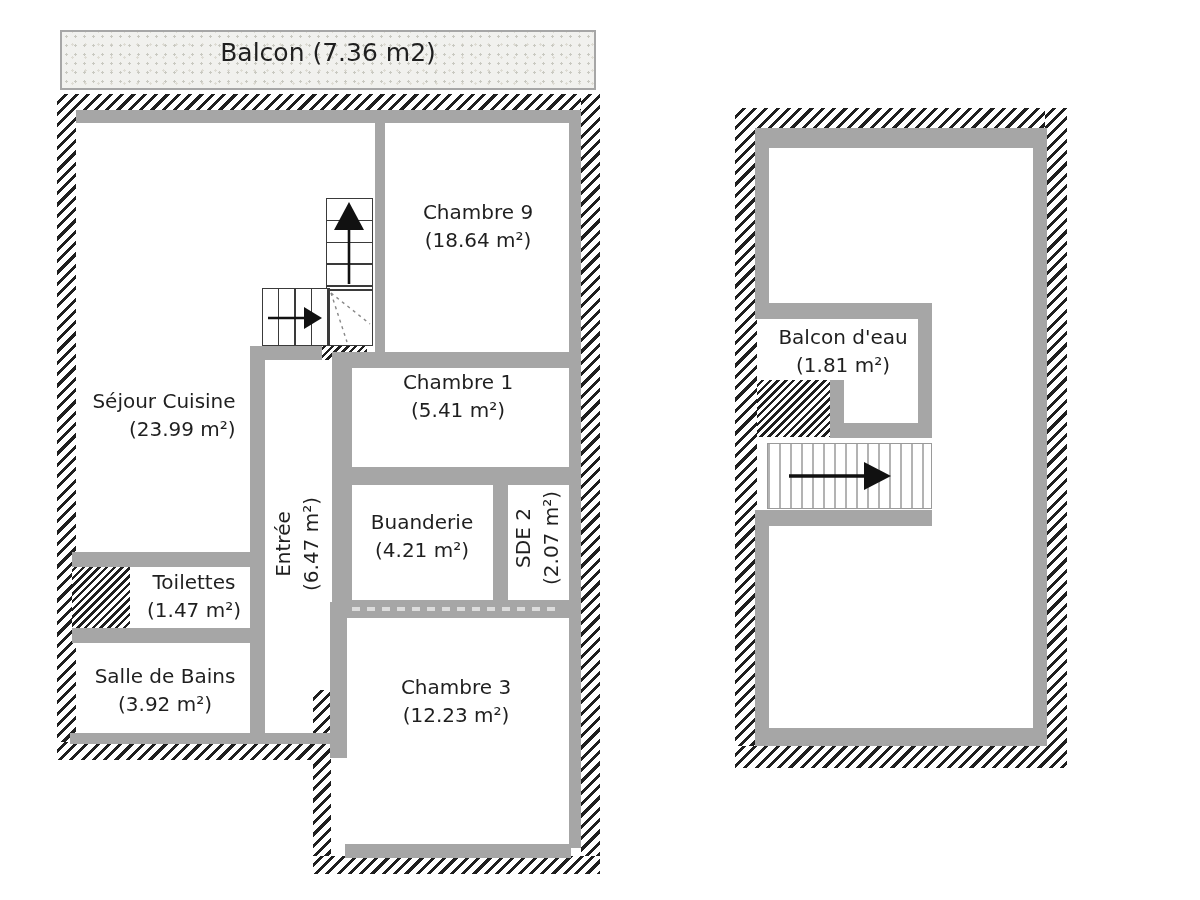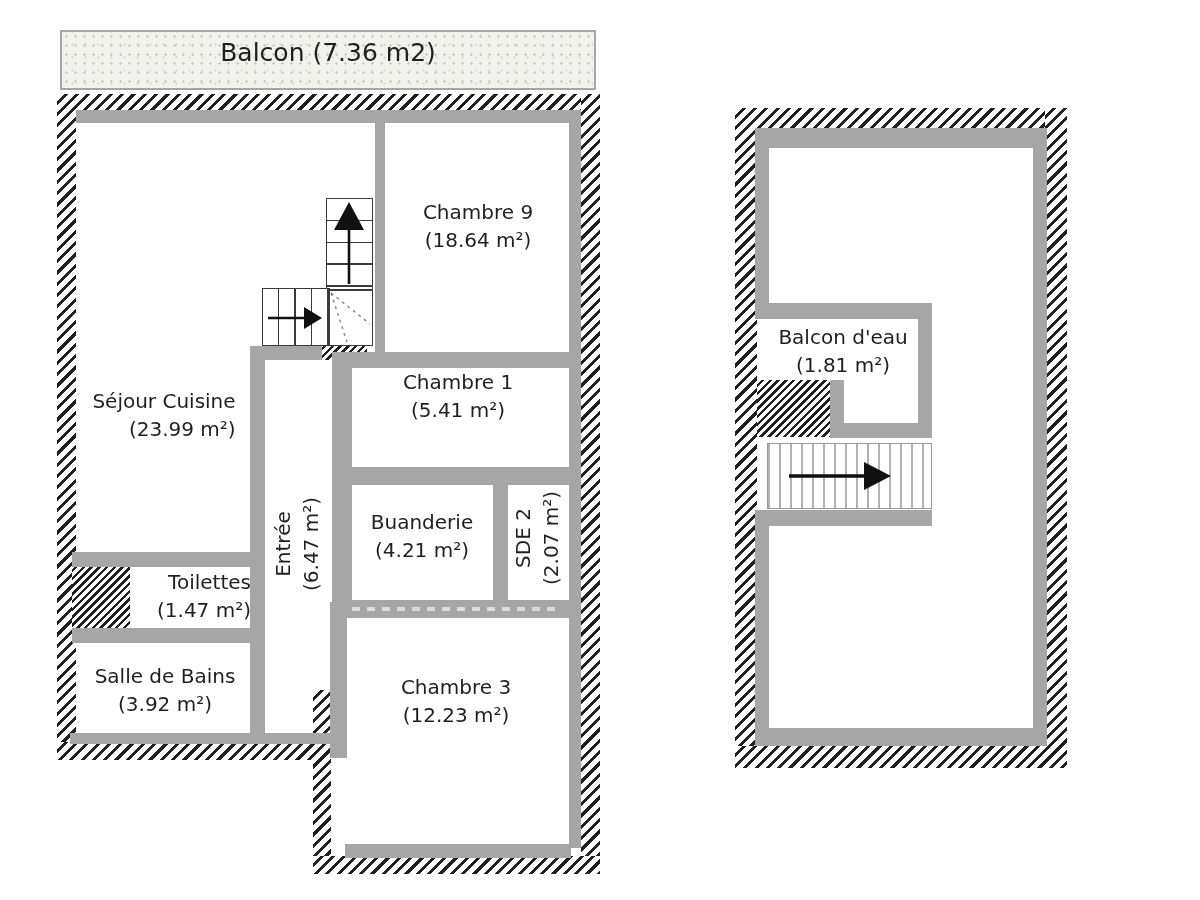--- a/index.html
+++ b/index.html
@@ -102,21 +102,21 @@
       <div>(6.47 m²)</div>
     </div>
     <div class="lbl" style="left:422px;top:537px;">
       <div>Buanderie</div>
       <div>(4.21 m²)</div>
     </div>
     <div class="lbl rot" style="left:538px;top:538px;">
       <div>SDE 2</div>
       <div>(2.07 m²)</div>
     </div>
-    <div class="lbl" style="left:204px;top:597px;text-align:right;">
+    <div class="lbl" style="left:194px;top:597px;">
       <div>Toilettes</div>
       <div>(1.47 m²)</div>
     </div>
     <div class="lbl" style="left:165px;top:691px;">
       <div>Salle de Bains</div>
       <div>(3.92 m²)</div>
     </div>
     <div class="lbl" style="left:456px;top:702px;text-align:center;">
       <div>Chambre 3</div>
       <div>(12.23 m²)</div>

